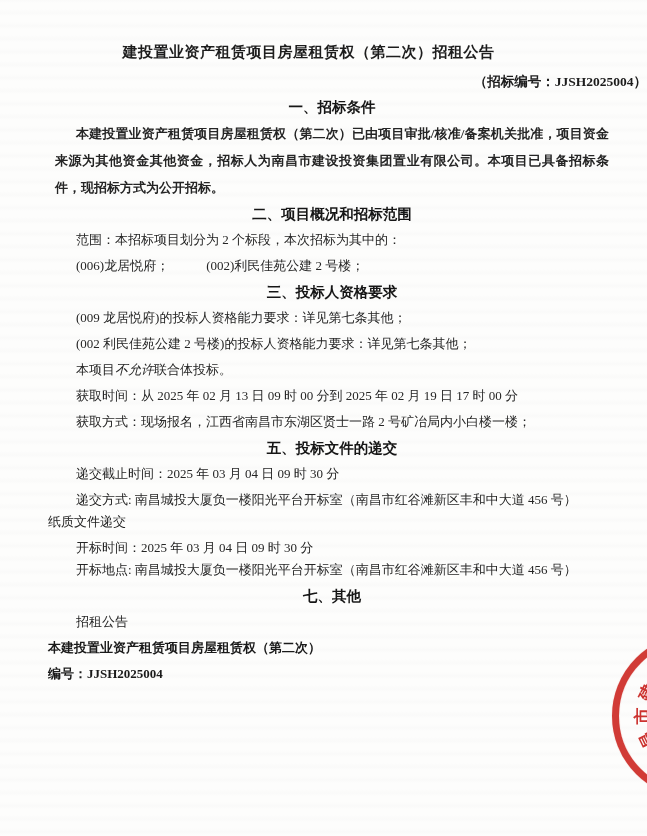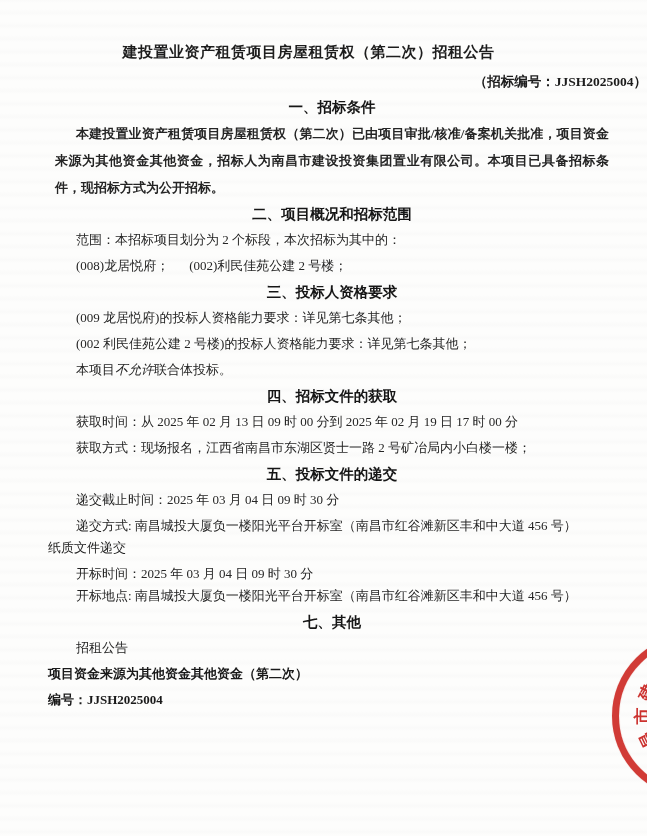--- a/index.html
+++ b/index.html
@@ -31,21 +31,21 @@
   .ln.h { font-weight:bold; font-size:14.5px; color:#161616;text-align:center; }
   .ln.ind { padding-left:21px; }
   .ln.tight { margin-top:-4px;font-family:Liberation Serif, serif; }
   .ln.b { font-weight:bold; color:#1a1a1a; }
   .ln.outdent { margin-left:-7px; }
   .first-gap { margin-top:30px; }
   .para {
     line-height:27px; text-align:justify;
     text-indent:21px; color:#252525;font-weight:bold;
   }
-  .lot-2 { margin-left:20px;font-family:Liberation Serif, serif; }
+  .lot-2 { margin-left:37px;font-family:Liberation Serif, serif; }
   .italic { font-style:italic; }
   
   .seal-box {
     position:absolute; left:612px; top:634px; width:164px; height:164px;
     pointer-events:none;
   }
   .seal-ring {
     position:absolute; left:0; top:0; width:150px; height:150px;
     border:7px solid rgba(203,32,26,0.88); border-radius:50%;
     box-shadow:0 0 1px rgba(203,32,26,0.4), inset 0 0 1px rgba(203,32,26,0.4);
@@ -68,43 +68,42 @@
 
     <div class="doc-title">建投置业资产租赁项目房屋租赁权（第二次）招租公告</div>
     <div class="doc-subtitle">（招标编号：JJSH2025004）</div>
 
 
     <div class="ln h">一、招标条件</div>
     <div class="para">本建投置业资产租赁项目房屋租赁权（第二次）已由项目审批/核准/备案机关批准，项目资金来源为其他资金其他资金，招标人为南昌市建设投资集团置业有限公司。本项目已具备招标条件，现招标方式为公开招标。</div>
 
     <div class="ln h">二、项目概况和招标范围</div>
     <div class="ln ind">范围：本招标项目划分为 2 个标段，本次招标为其中的：</div>
-    <div class="ln ind"><span>(008)龙居悦府；</span><span class="lot-2">(002)利民佳苑公建 2 号楼；</span></div>
+    <div class="ln ind"><span>(006)龙居悦府；</span><span class="lot-2">(002)利民佳苑公建 2 号楼；</span></div>
 
     <div class="ln h">三、投标人资格要求</div>
     <div class="ln ind">(009 龙居悦府)的投标人资格能力要求：详见第七条其他；</div>
     <div class="ln ind">(002 利民佳苑公建 2 号楼)的投标人资格能力要求：详见第七条其他；</div>
     <div class="ln ind"><span>本项目</span><span class="italic">不允许</span><span>联合体投标。</span></div>
 
-    <div class="ln h">四、招标文件的获取</div>
     <div class="ln ind">获取时间：从 2025 年 02 月 13 日  09 时 00 分到 2025 年 02 月 19 日  17 时 00 分</div>
     <div class="ln ind">获取方式：现场报名，江西省南昌市东湖区贤士一路 2 号矿冶局内小白楼一楼；</div>
 
     <div class="ln h">五、投标文件的递交</div>
     <div class="ln ind">递交截止时间：2025 年 03 月 04 日  09 时 30 分</div>
     <div class="ln ind">递交方式: 南昌城投大厦负一楼阳光平台开标室（南昌市红谷滩新区丰和中大道 456 号）</div>
     <div class="ln tight outdent">纸质文件递交</div>
 
     <div class="ln ind">开标时间：2025 年 03 月 04 日  09 时 30 分</div>
     <div class="ln ind tight">开标地点: 南昌城投大厦负一楼阳光平台开标室（南昌市红谷滩新区丰和中大道 456 号）</div>
 
     <div class="ln h">七、其他</div>
     <div class="ln ind">招租公告</div>
 
-    <div class="ln b outdent">项目资金来源为其他资金其他资金（第二次）</div>
+    <div class="ln b outdent">本建投置业资产租赁项目房屋租赁权（第二次）</div>
     <div class="ln b outdent">编号：JJSH2025004</div>
   </div>
 
   <div class="seal-box">
     <div class="seal-ring"></div>
 
     <span class="seal-glyph sg1">昌</span>
     <span class="seal-glyph sg2">市</span>
     <span class="seal-glyph sg3">建</span>
 

